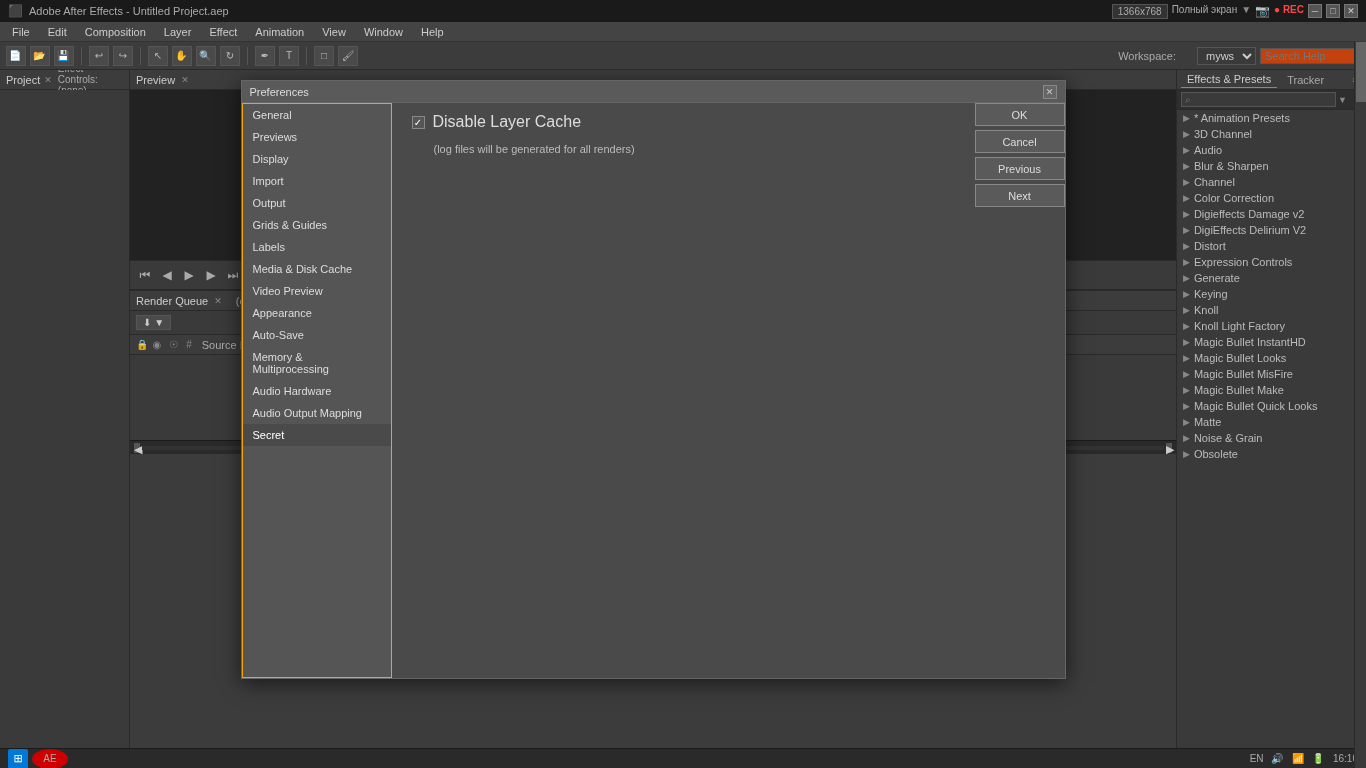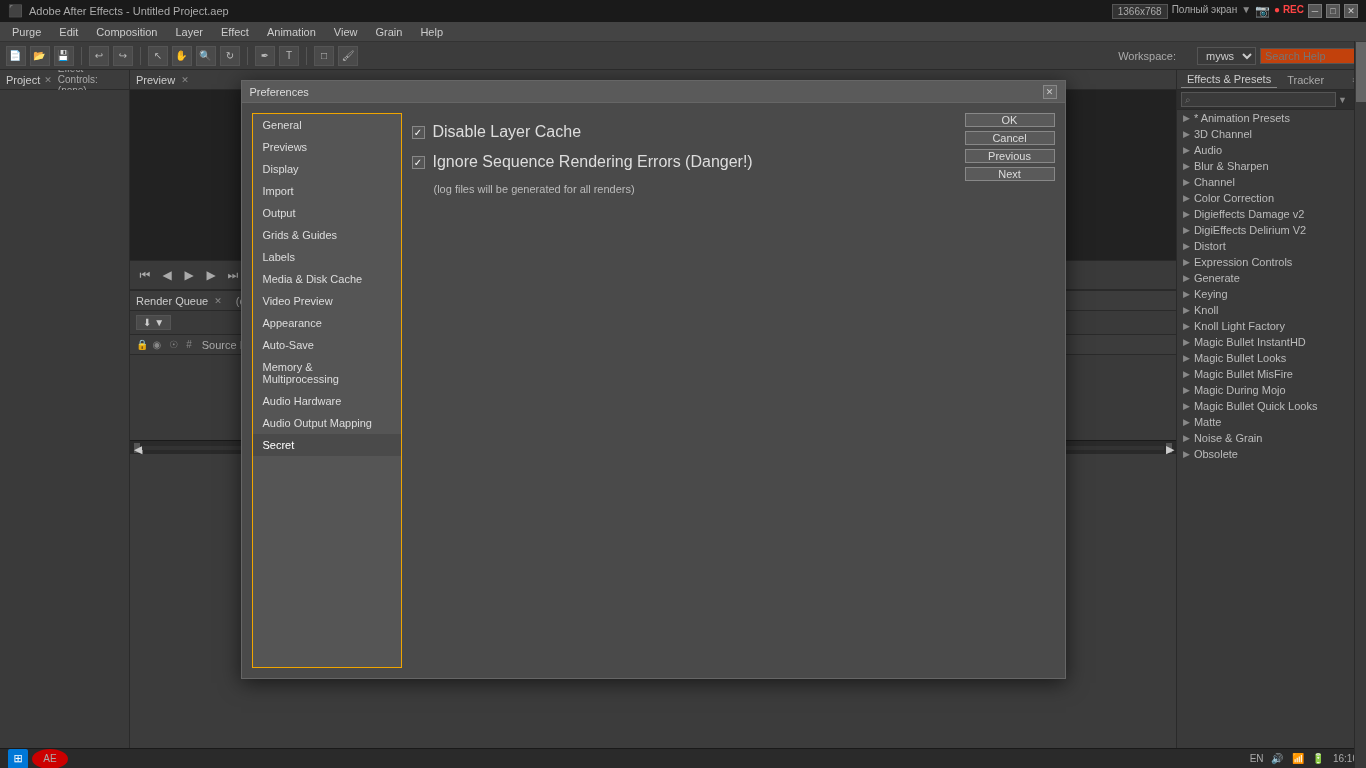--- a/index.html
+++ b/index.html
@@ -249,21 +249,21 @@
     }
     .dialog-close {
       width: 14px; height: 14px;
       background: #666;
       border: 1px solid #888;
       display: flex; align-items: center; justify-content: center;
       font-size: 9px; color: #ccc; cursor: pointer;
     }
     .dialog-content {
       display: flex;
-      padding: 10px;
+      gap: 10px;
       height: 575px;
       justify-content: space-between;
     }
     .dialog-sidebar {
       width: 150px;
       background: #555;
       border: 1px solid #f0a500;
       flex-shrink: 0;
       overflow-y: auto;
     }
@@ -321,21 +321,21 @@
     }
     .dialog-buttons {
       display: flex;
       flex-direction: column;
       gap: 4px;
       width: 90px;
       flex-shrink: 0;
     }
     .dialog-btn {
       width: 90px;
-      height: 14px;
+      height: 23px;
       background: #5a5a5a;
       border: 1px solid #888;
       color: #ddd;
       font-size: 11px;
       cursor: pointer;
       text-align: center;
       display: flex; align-items: center; justify-content: center;
     }
 
     
@@ -392,28 +392,28 @@
       <span style="color:#888;font-size:10px;">▼</span>
       <span style="color:#aaa;font-size:12px;">📷</span>
       <span class="rec-badge">● REC</span>
       <div class="title-bar-btn">─</div>
       <div class="title-bar-btn">□</div>
       <div class="title-bar-btn">✕</div>
     </div>
   </div>
 
   <div class="menu-bar">
-    <span class="menu-item">Purge</span>
+    <span class="menu-item">File</span>
     <span class="menu-item">Edit</span>
     <span class="menu-item">Composition</span>
     <span class="menu-item">Layer</span>
     <span class="menu-item">Effect</span>
     <span class="menu-item">Animation</span>
     <span class="menu-item">View</span>
-    <span class="menu-item">Grain</span>
+    <span class="menu-item">Window</span>
     <span class="menu-item">Help</span>
   </div>
 
   <div class="toolbar">
     <div class="toolbar-btn">📄</div>
     <div class="toolbar-btn">📂</div>
     <div class="toolbar-btn">💾</div>
     <div class="toolbar-separator"></div>
     <div class="toolbar-btn">↩</div>
     <div class="toolbar-btn">↪</div>
@@ -531,24 +531,20 @@
 
             <div class="dialog-main">
               <div class="dialog-body">
 
                 <div class="pref-row">
                   <div class="pref-checkbox checked"></div>
                   <span class="pref-label">Disable Layer Cache</span>
                 </div>
 
 
-                <div class="pref-row">
-                  <div class="pref-checkbox checked"></div>
-                  <span class="pref-label">Ignore Sequence Rendering Errors (Danger!)</span>
-                </div>
 
                 <div class="pref-note">(log files will be generated for all renders)</div>
               </div>
             </div>
 
             <div class="dialog-buttons">
               <div class="dialog-btn">OK</div>
               <div class="dialog-btn">Cancel</div>
               <div class="dialog-btn">Previous</div>
               <div class="dialog-btn">Next</div>
@@ -633,21 +629,21 @@
         <div class="effects-item">
           <span class="arrow">▶</span>
           <span>Magic Bullet Looks</span>
         </div>
         <div class="effects-item">
           <span class="arrow">▶</span>
           <span>Magic Bullet MisFire</span>
         </div>
         <div class="effects-item">
           <span class="arrow">▶</span>
-          <span>Magic During Mojo</span>
+          <span>Magic Bullet Make</span>
         </div>
         <div class="effects-item">
           <span class="arrow">▶</span>
           <span>Magic Bullet Quick Looks</span>
         </div>
         <div class="effects-item">
           <span class="arrow">▶</span>
           <span>Matte</span>
         </div>
         <div class="effects-item">

